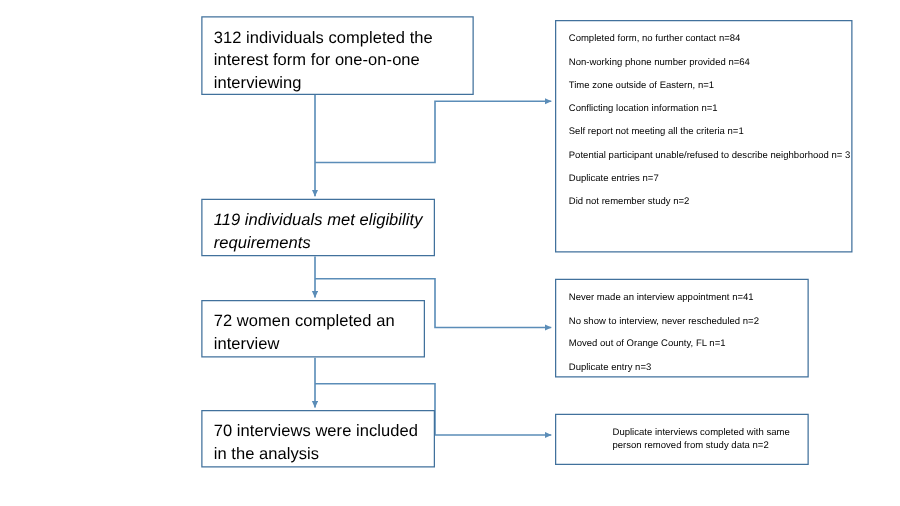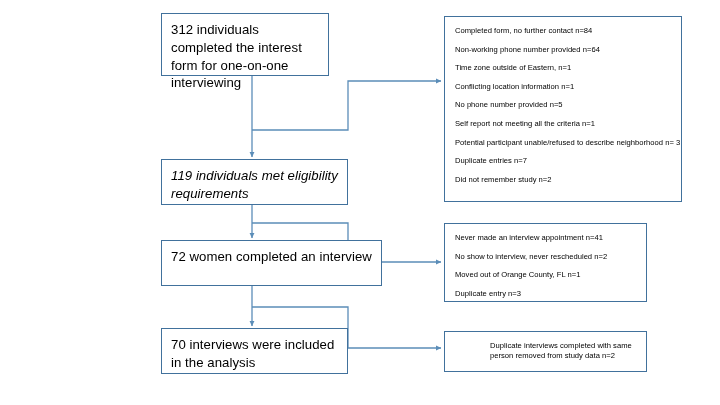--- a/index.html
+++ b/index.html
@@ -76,42 +76,41 @@
 
     <path d="M252,286 L252,326" fill="none" stroke="#5B8DB8" stroke-width="1.3" marker-end="url(#arrowhead)"></path>
 
     <path d="M252,130 L348,130 L348,81 L441,81" fill="none" stroke="#5B8DB8" stroke-width="1.3" marker-end="url(#arrowhead)"></path>
 
     <path d="M252,223 L348,223 L348,262 L441,262" fill="none" stroke="#5B8DB8" stroke-width="1.3" marker-end="url(#arrowhead)"></path>
 
     <path d="M252,307 L348,307 L348,348 L441,348" fill="none" stroke="#5B8DB8" stroke-width="1.3" marker-end="url(#arrowhead)"></path>
   </svg>
 
-  <div class="node main-node" style="left:161px; top:13px; width:168px; height:63px;">
+  <div class="node main-node" style="left:161px; top:13px; width:218px; height:63px;">
     <span>312 individuals completed the interest form for one-on-one interviewing</span>
   </div>
 
   <div class="node main-node" style="left:161px; top:159px; width:187px; height:46px;font-style:italic;">
     <span>119 individuals met eligibility requirements</span>
   </div>
 
-  <div class="node main-node" style="left:161px; top:240px; width:221px; height:46px;">
+  <div class="node main-node" style="left:161px; top:240px; width:179px; height:46px;">
     <span>72 women completed an interview</span>
   </div>
 
   <div class="node main-node" style="left:161px; top:328px; width:187px; height:46px;">
     <span>70 interviews were included in the analysis</span>
   </div>
 
   <div class="node excl-node" style="left:444px; top:16px; width:238px; height:186px;">
     <div class="excl-line">Completed form, no further contact n=84</div>
     <div class="excl-line">Non-working phone number provided n=64</div>
     <div class="excl-line">Time zone outside of Eastern, n=1</div>
     <div class="excl-line">Conflicting location information n=1</div>
-    <div class="excl-line">No phone number provided n=5</div>
     <div class="excl-line">Self report not meeting all the criteria n=1</div>
     <div class="excl-line">Potential participant unable/refused to describe neighborhood n= 3</div>
     <div class="excl-line">Duplicate entries n=7</div>
     <div class="excl-line">Did not remember study n=2</div>
   </div>
 
   <div class="node excl-node" style="left:444px; top:223px; width:203px; height:79px;">
     <div class="excl-line">Never made an interview appointment n=41</div>
     <div class="excl-line">No show to interview, never rescheduled n=2</div>
     <div class="excl-line">Moved out of Orange County, FL n=1</div>

